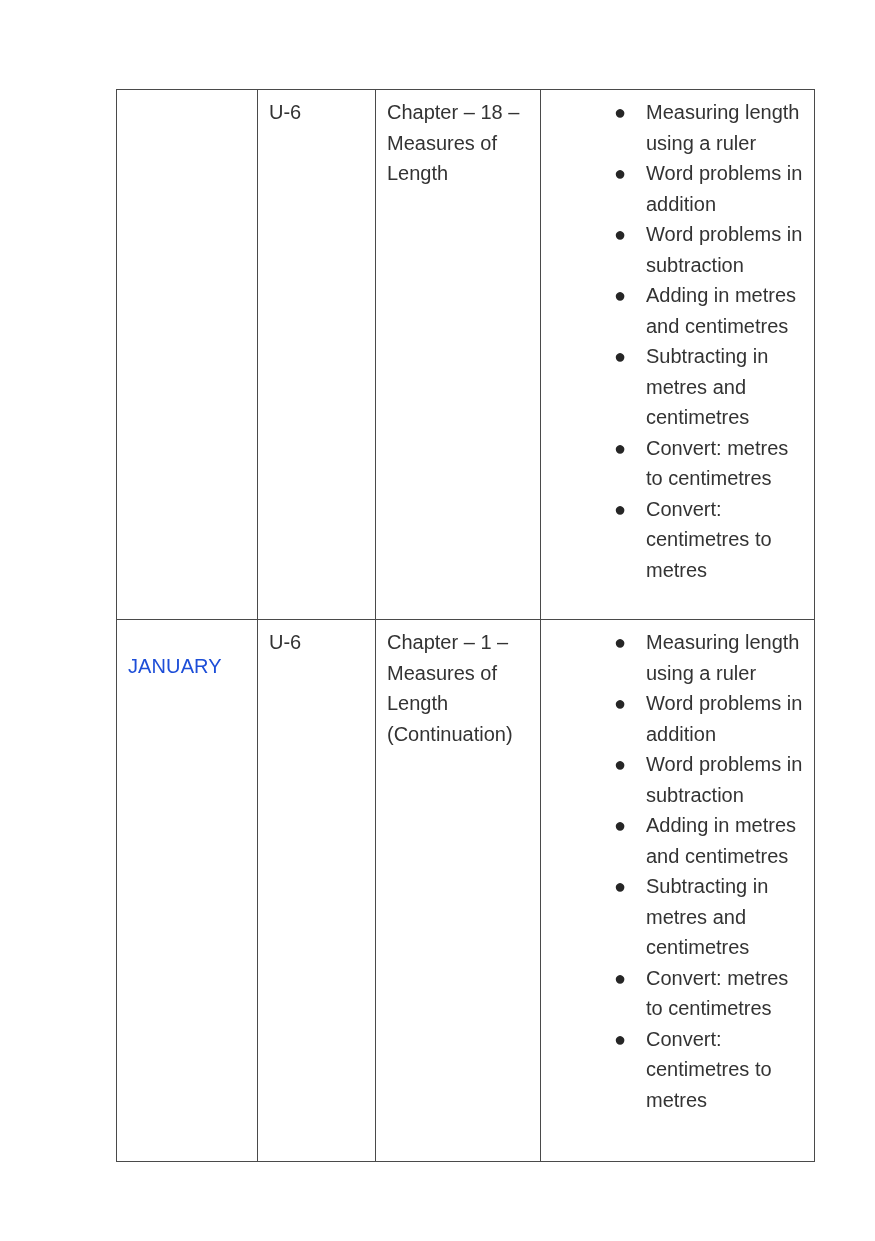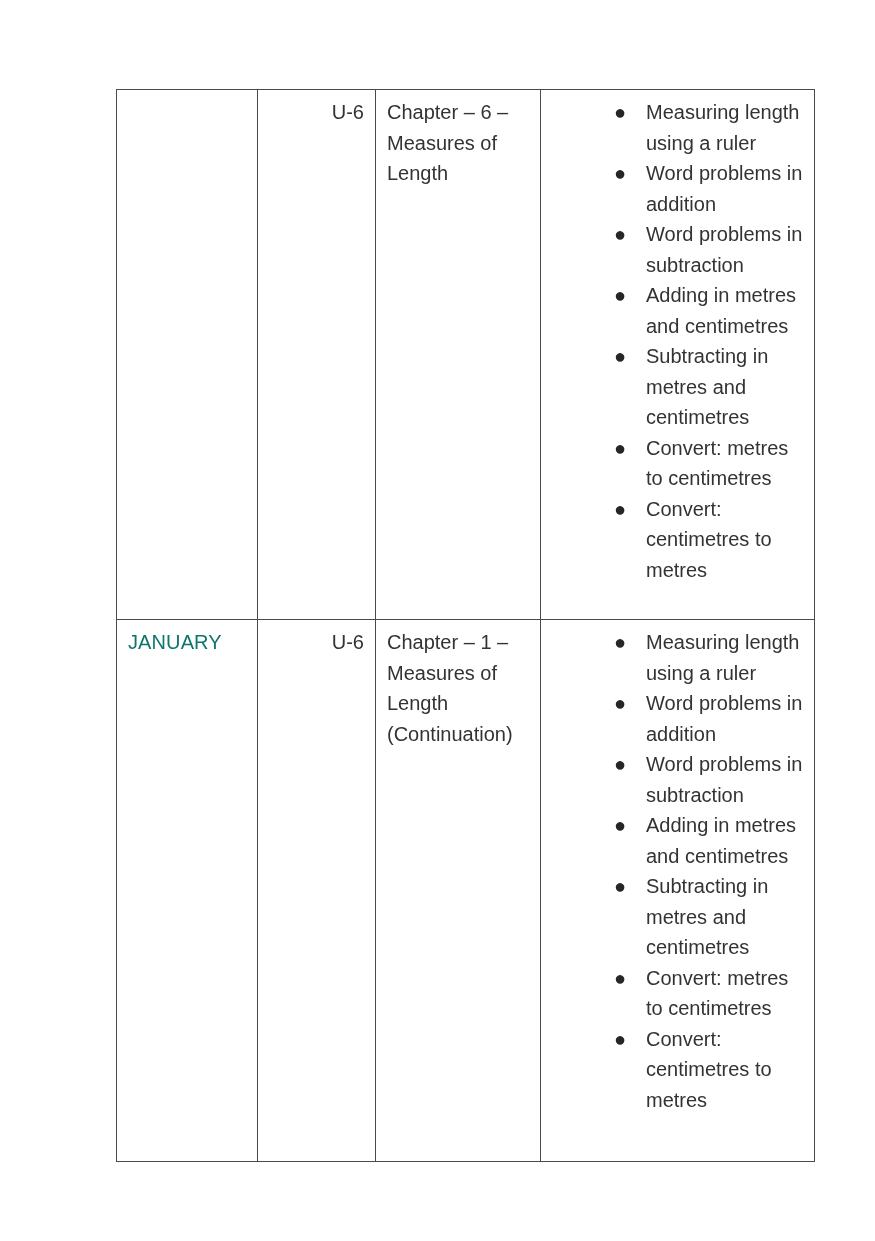--- a/index.html
+++ b/index.html
@@ -36,41 +36,42 @@
   }
 
   .syllabus-table td {
     border: 1px solid #4a4a4a;
     vertical-align: top;
     padding: 0;
     background: #ffffff;
   }
 
   .col-month   { width: 140px; }
-  .col-unit    { width: 117px; text-align: right; }
+  .col-unit    { width: 117px; }
   .col-chapter { width: 164px; }
   .col-topics  { width: 273px; }
 
   .cell-pad {
     padding: 8px 11px 10px 11px;
   }
 
   .cell-text {
     font-size: 20px;
     line-height: 30.5px;
     color: #333333;
     white-space: pre-line;
     word-wrap: break-word;
   }
 
   .month-text {
     font-size: 20px;
     line-height: 30.5px;
-    color: #0f766e;
+    color: #1d4ed8;
     letter-spacing: 0.1px;
+    margin-top: 24px;
   }
 
   .topics-cell .cell-pad {
     padding: 8px 6px 10px 0px;
   }
 
   ul.topic-list {
     margin: 0;
     padding: 0;
     list-style: none;
@@ -115,21 +116,21 @@
             <div class="month-text"></div>
           </div>
         </td>
         <td class="col-unit">
           <div class="cell-pad">
             <div class="cell-text">U-6</div>
           </div>
         </td>
         <td class="col-chapter">
           <div class="cell-pad">
-            <div class="cell-text">Chapter – 6 – Measures of Length</div>
+            <div class="cell-text">Chapter – 18 – Measures of Length</div>
           </div>
         </td>
         <td class="col-topics topics-cell">
           <div class="cell-pad">
             <ul class="topic-list">
               <li>
                 <span class="bullet-mark">●</span>
                 <span>Measuring length using a ruler</span>
               </li>
               <li>

